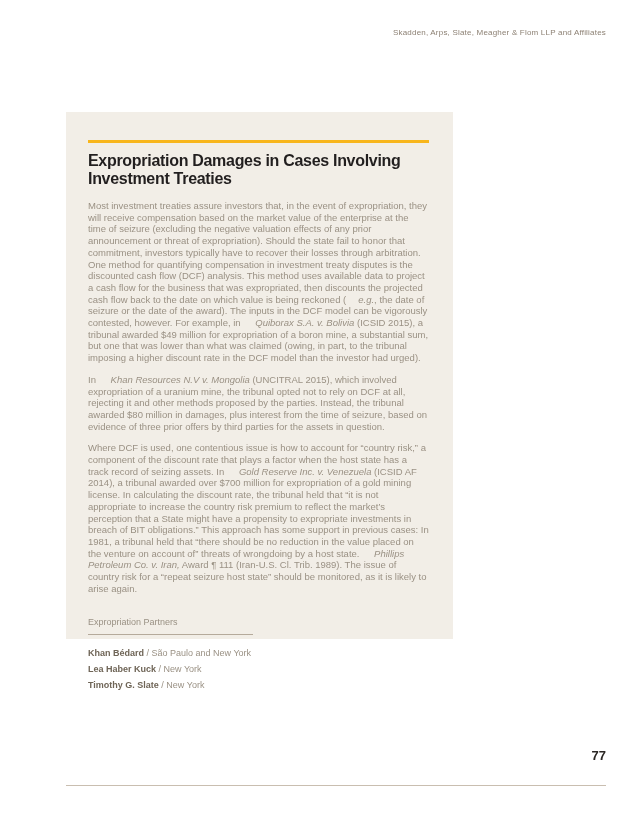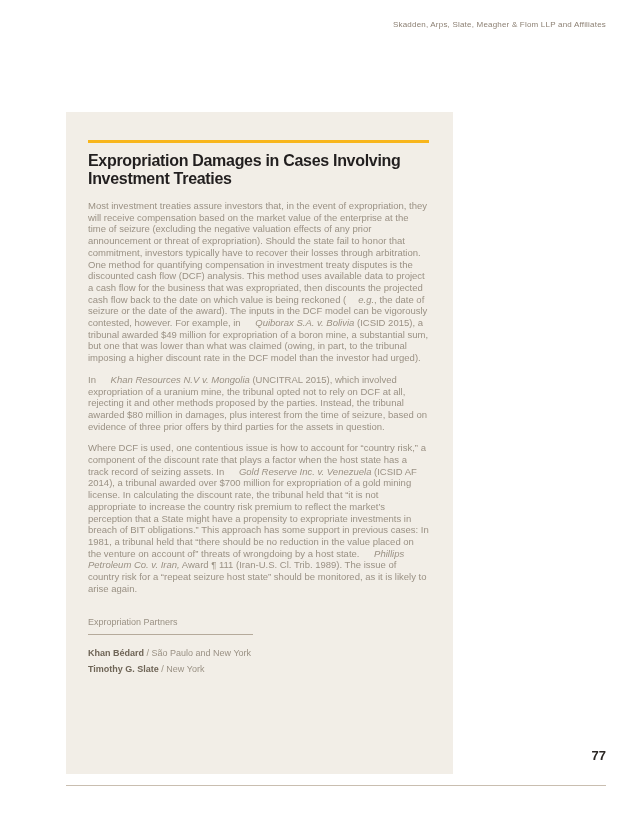--- a/index.html
+++ b/index.html
@@ -10,32 +10,32 @@
   }
   .page {
     position: relative;
     width: 640px;
     height: 828px;
     background: var(--page-bg, #ffffff);
     overflow: hidden;
   }
   .header-text {
     position: absolute;
-    top: 20px;
+    top: 28px;
     right: 34px;
     font-size: 8px;
     letter-spacing: 0.2px;
     color: var(--header-text, #8D8174);
   }
   .article-card {
     position: absolute;
     left: 66px;
     top: 112px;
     width: 387px;
-    height: 662px;
+    height: 527px;
     background: var(--card-bg, #F2EEE7);
     box-sizing: border-box;
     padding: 28px 24px 0 22px;
   }
   .accent-rule {
     width: 341px;
     height: 3px;
     background: var(--accent, #F8B61C);
   }
   .article-title {
@@ -113,20 +113,21 @@
         <p class="body-para"><span>Most investment treaties assure investors that, in the event of expropriation, they will receive compensation based on the market value of the enterprise at the time of seizure (excluding the negative valuation effects of any prior announcement or threat of expropriation). Should the state fail to honor that commitment, investors typically have to recover their losses through arbitration. One method for quantifying compensation in investment treaty disputes is the discounted cash flow (DCF) analysis. This method uses available data to project a cash flow for the business that was expropriated, then discounts the projected cash flow back to the date on which value is being reckoned (</span><em>e.g.</em><span>, the date of seizure or the date of the award). The inputs in the DCF model can be vigorously contested, however. For example, in </span><em>Quiborax S.A. v. Bolivia</em><span> (ICSID 2015), a tribunal awarded $49 million for expropriation of a boron mine, a substantial sum, but one that was lower than what was claimed (owing, in part, to the tribunal imposing a higher discount rate in the DCF model than the investor had urged).</span></p>
         <p class="body-para"><span>In </span><em>Khan Resources N.V v. Mongolia</em><span> (UNCITRAL 2015), which involved expropriation of a uranium mine, the tribunal opted not to rely on DCF at all, rejecting it and other methods proposed by the parties. Instead, the tribunal awarded $80 million in damages, plus interest from the time of seizure, based on evidence of three prior offers by third parties for the assets in question.</span></p>
         <p class="body-para"><span>Where DCF is used, one contentious issue is how to account for “country risk,” a component of the discount rate that plays a factor when the host state has a track record of seizing assets. In </span><em>Gold Reserve Inc. v. Venezuela</em><span> (ICSID AF 2014), a tribunal awarded over $700 million for expropriation of a gold mining license. In calculating the discount rate, the tribunal held that “it is not appropriate to increase the country risk premium to reflect the market’s perception that a State might have a propensity to expropriate investments in breach of BIT obligations.” This approach has some support in previous cases: In 1981, a tribunal held that “there should be no reduction in the value placed on the venture on account of” threats of wrongdoing by a host state. </span><em>Phillips Petroleum Co. v. Iran,</em><span> Award ¶ 111 (Iran-U.S. Cl. Trib. 1989). The issue of country risk for a “repeat seizure host state” should be monitored, as it is likely to arise again.</span></p>
       </div>
 
     <div class="contributors">
       <div class="contributors-heading">Expropriation Partners</div>
       <div class="contributors-rule"></div>
       <div>
           <div class="partner"><span class="partner-name">Khan Bédard</span><span class="partner-loc"> / São Paulo and New York</span></div>
+          <div class="partner"><span class="partner-name">Lea Haber Kuck</span><span class="partner-loc"> / New York</span></div>
           <div class="partner"><span class="partner-name">Timothy G. Slate</span><span class="partner-loc"> / New York</span></div>
         </div>
     </div>
   </div>
 
   <div class="footer-rule"></div>
 
   <div class="page-number">77</div>
 
 </div>

